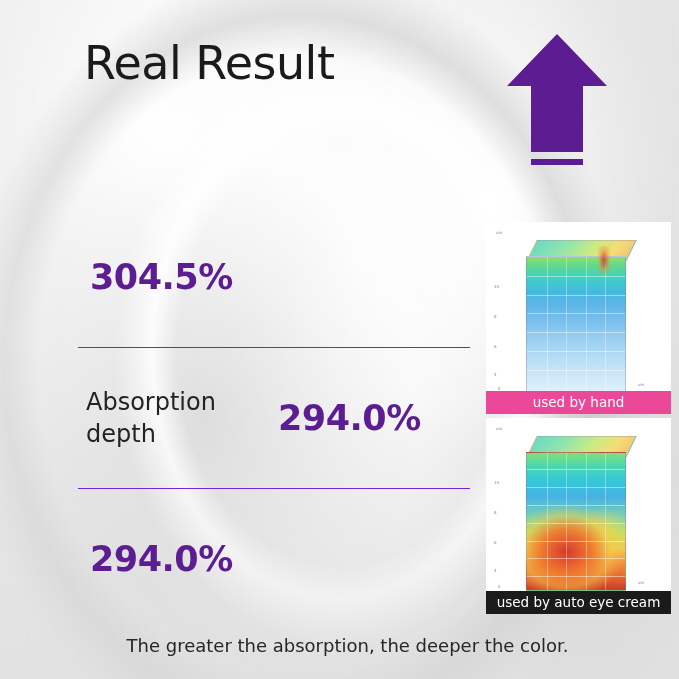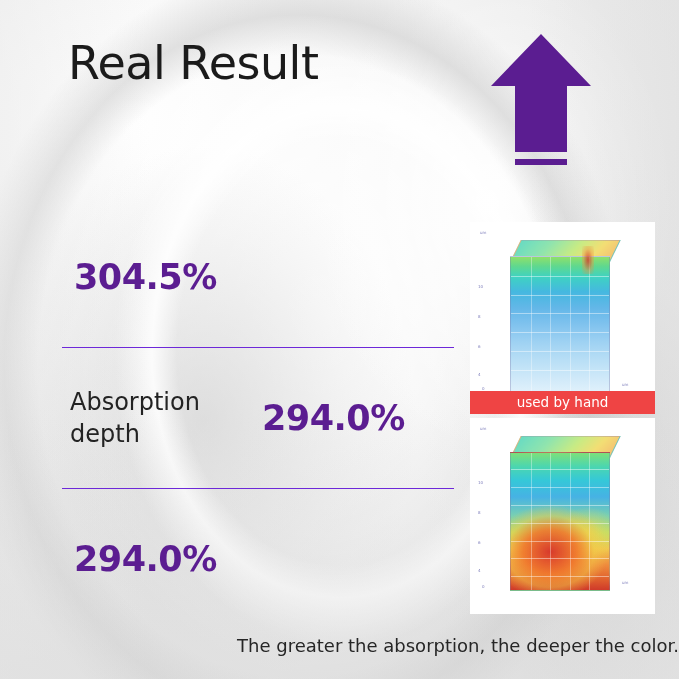--- a/index.html
+++ b/index.html
@@ -36,21 +36,21 @@
       radial-gradient(ellipse 46% 60% at 50% 52%, rgba(255,255,255,0) 52%, rgba(255,255,255,0.85) 60%, rgba(255,255,255,0) 72%),
       radial-gradient(ellipse 62% 74% at 44% 54%, rgba(170,170,170,0) 62%, rgba(180,180,180,0.38) 70%, rgba(170,170,170,0) 80%);
   }
   .bg-vig {
     background:
       linear-gradient(to bottom, rgba(255,255,255,0.0) 60%, rgba(225,225,225,0.55) 100%),
       linear-gradient(to right, rgba(230,230,230,0.45) 0%, rgba(255,255,255,0) 22%, rgba(255,255,255,0) 78%, rgba(225,225,225,0.5) 100%);
   }
 
   
-  #content { position: absolute; inset: 0; z-index: 2; }
+  #content { position: absolute; inset: 0; z-index: 2; margin-left: 16px; }
 
   .title {
     position: absolute;
     left: 68px; top: 36px;
     font-size: 46px;
     font-weight: 400;
     color: #1b1b1b;
     letter-spacing: -0.5px;
     font-family: "DejaVu Sans", sans-serif;
   }
@@ -86,21 +86,21 @@
     font-weight: bold;
     color: #5b1d91;
     text-align: left;
     padding-left: 12px;
     letter-spacing: -0.5px;
   }
 
   .footnote {
     position: absolute;
     left: 0; right: 0; top: 635px;
-    text-align: right;
+    text-align: center;
     font-size: 18px;
     color: #262626;
   }
 
   
   .panel { position: absolute; }
   .panel .plot {
     position: relative;
     width: 100%;
     height: 100%;
@@ -108,21 +108,21 @@
     overflow: hidden;
   }
   .caption {
     position: absolute;
     left: 0; right: 0; bottom: 0;
     text-align: center;
     color: #ffffff;
     font-size: 13.5px;
     padding: 3px 0 4px;
   }
-  .caption.gray { background: #ef4444; }
+  .caption.gray { background: #ec4899; }
   .caption.dark { background: #1b1b1b; }
 
   .cube { position: absolute; }
   .cube .face-top {
     position: absolute;
     left: 0; top: 0;
     width: 100%;
     height: 22px;
     background: linear-gradient(115deg, #4fd6b8 0%, #7de0a0 30%, #bfe86f 58%, #f0d95c 80%, #f4b65a 100%);
     opacity: 0.85;
@@ -266,18 +266,19 @@
               <div class="h" style="top:77%"></div>
             <div class="h" style="top:90%"></div>
             <div class="v" style="left:20%"></div>
               <div class="v" style="left:40%"></div>
             <div class="v" style="left:60%"></div>
               <div class="v" style="left:80%"></div>
           </div>
         </div>
       </div>
 
+      <div class="caption dark">used by auto eye cream</div>
     </div>
   </div>
 
   <div class="footnote">The greater the absorption, the deeper the color.</div>
 
 </div>
 
 </body></html>

